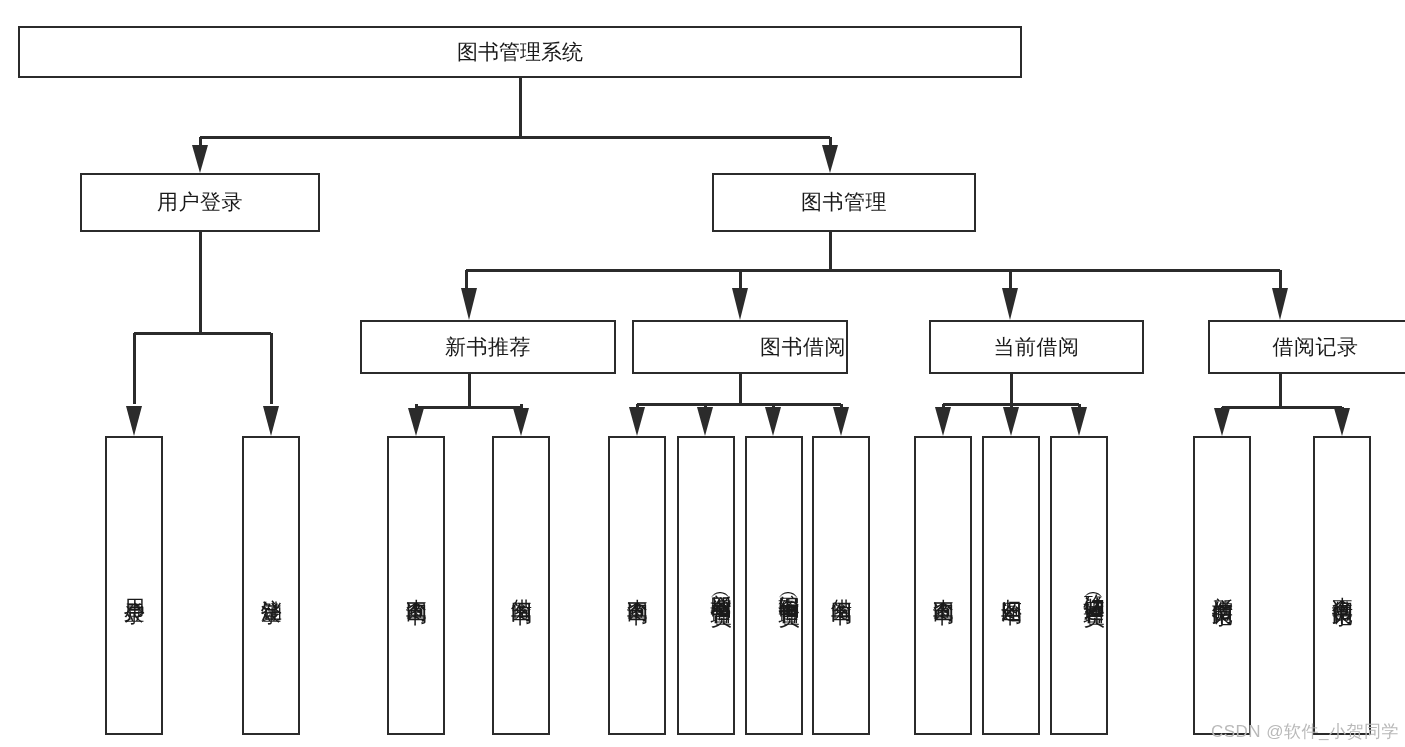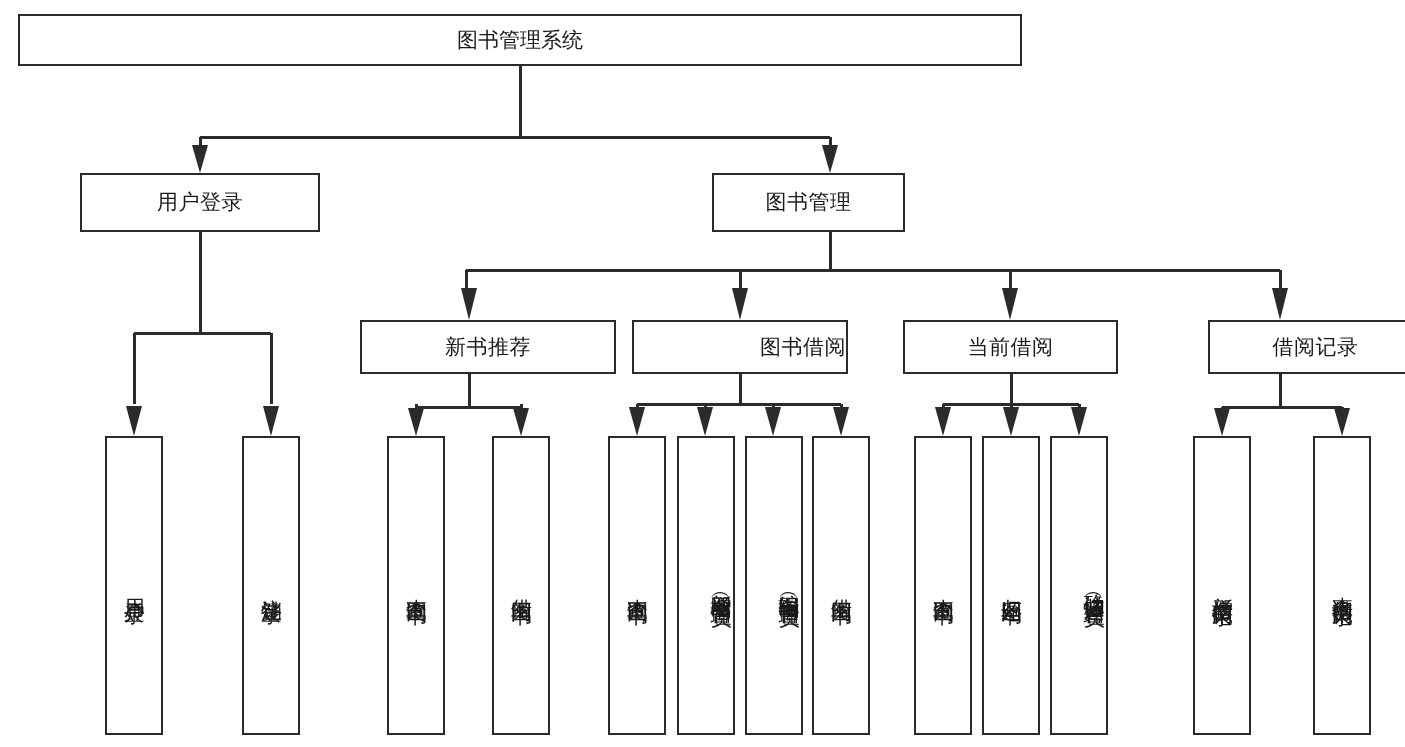--- a/index.html
+++ b/index.html
@@ -37,20 +37,21 @@
     text-align: center;
     color: #1a1a1a;
     line-height: 1.18;
   }
   .node.h {
     font-size: 21px;
     letter-spacing: 0.5px;
   }
   .node.root {
     font-size: 21px;
+    margin-top: 12px;
   }
   
   .node.v {
     writing-mode: vertical-rl;
     text-orientation: upright;
     font-size: 21px;
     letter-spacing: 2px;
     padding: 4px 0;
     align-items: center;
     justify-content: center;
@@ -152,33 +153,33 @@
   </svg>
 
   <div class="node root" style="left:18px; top:14px; width:1004px; height:52px;">
     <span>图书管理系统</span>
   </div>
 
   <div class="node h" style="left:80px; top:173px; width:240px; height:59px;">
     <span>用户登录</span>
   </div>
 
-  <div class="node h" style="left:712px; top:173px; width:193px; height:59px;">
+  <div class="node h" style="left:712px; top:173px; width:264px; height:59px;">
     <span>图书管理</span>
   </div>
 
   <div class="node h" style="left:360px; top:320px; width:256px; height:54px;">
     <span>新书推荐</span>
   </div>
 
   <div class="node h" style="left:632px; top:320px; width:216px; height:54px;justify-content:flex-end;">
     <span>图书借阅</span>
   </div>
 
-  <div class="node h" style="left:903px; top:320px; width:215px; height:54px;">
+  <div class="node h" style="left:929px; top:320px; width:215px; height:54px;">
     <span>当前借阅</span>
   </div>
 
   <div class="node h" style="left:1208px; top:320px; width:215px; height:54px;">
     <span>借阅记录</span>
   </div>
 
   <div class="node v" style="left:105px; top:436px; width:58px; height:299px;">
     <span class="vtext">用户登录</span>
   </div>
@@ -224,14 +225,15 @@
   </div>
 
   <div class="node v" style="left:1193px; top:436px; width:58px; height:299px;">
     <span class="vtext">新增借阅记录</span>
   </div>
 
   <div class="node v" style="left:1313px; top:436px; width:58px; height:299px;">
     <span class="vtext">查询借阅记录</span>
   </div>
 
+  <div id="watermark">CSDN @软件_小贺同学</div>
 
 </div>
 
 </body></html>

